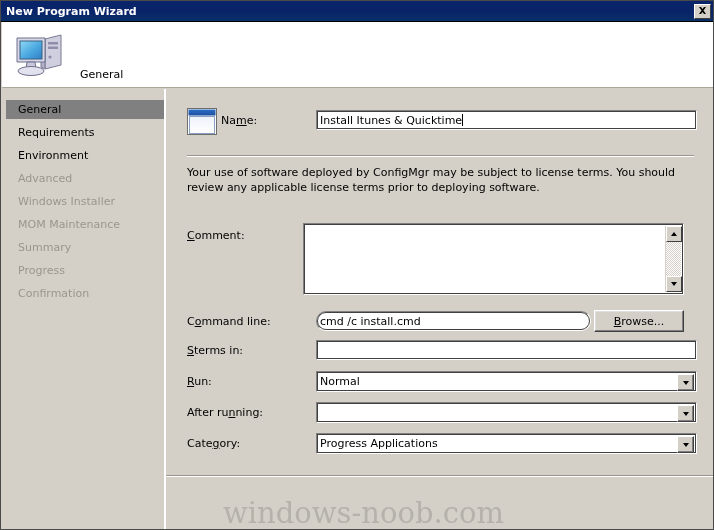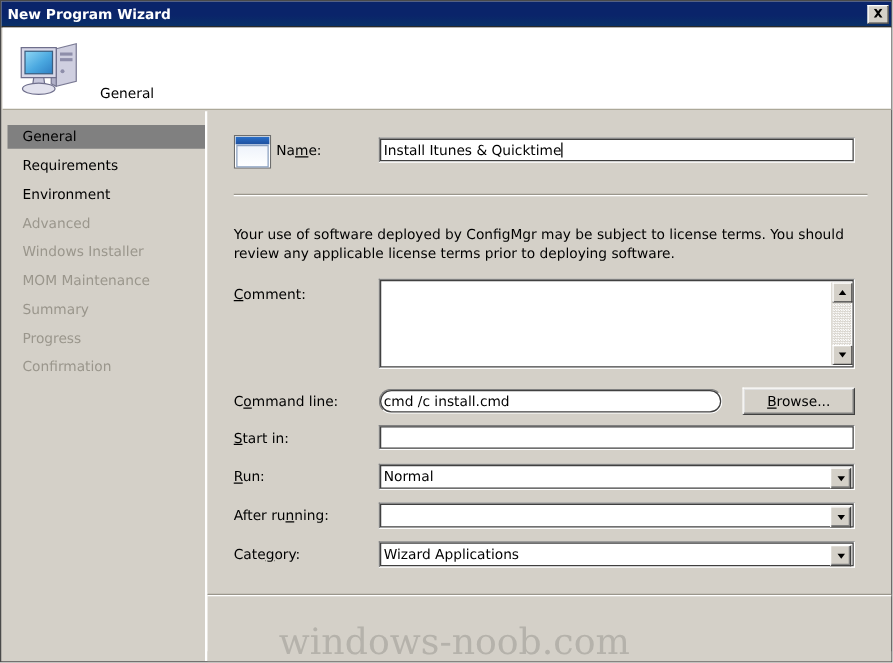--- a/index.html
+++ b/index.html
@@ -133,20 +133,21 @@
   .field {
     position: absolute;
     background: #ffffff;
     border-top: 1px solid #808080;
     border-left: 1px solid #808080;
     border-right: 1px solid #ffffff;
     border-bottom: 1px solid #ffffff;
     box-sizing: border-box;
     outline: 1px solid #404040;
     outline-offset: -2px;
+    margin-left: 13px;
   }
   .field-inner {
     position: absolute;
     left: 3px; top: 2px; right: 3px;
     font-size: 11px;
     color: #000000;
     white-space: nowrap;
     overflow: hidden;
     line-height: 15px;
   }
@@ -386,21 +387,21 @@
 
     <div class="row-label" style="left:55px; top:25px;">
       <span>Na</span><u>m</u><span>e:</span>
     </div>
     <div class="field" style="left:137px; top:21px; width:381px; height:20px;">
       <div class="field-inner"><span>Install Itunes &amp; Quicktime</span><span class="caret"></span></div>
     </div>
 
     <div class="hrule" style="left:21px; top:66px; width:507px;"></div>
 
-    <div class="info-text" style="left:21px; top:76px;margin-top:15px;">Your use of software deployed by ConfigMgr may be subject to license terms. You should review any applicable license terms prior to deploying software.</div>
+    <div class="info-text" style="left:21px; top:76px;">Your use of software deployed by ConfigMgr may be subject to license terms. You should review any applicable license terms prior to deploying software.</div>
 
     <div class="row-label" style="left:21px; top:140px;">
       <u>C</u><span>omment:</span>
     </div>
     <div class="ta-wrap" style="left:137px; top:134px; width:381px; height:72px;">
       <div class="field-inner"></div>
       <div class="scrollbar">
         <div class="sb-btn up">
             <span class="arrow up"></span>
           </div>
@@ -414,21 +415,21 @@
       <span>C</span><u>o</u><span>mmand line:</span>
     </div>
     <div class="field" style="left:137px; top:222px; width:275px; height:20px;border-radius:10px;">
       <div class="field-inner">cmd /c install.cmd</div>
     </div>
     <div class="btn" style="left:428px; top:221px; width:90px; height:22px;">
       <span><u>B</u><span>rowse...</span></span>
     </div>
 
     <div class="row-label" style="left:21px; top:255px;">
-      <u>S</u><span>tart in:</span>
+      <u>S</u><span>terms in:</span>
     </div>
     <div class="field" style="left:137px; top:251px; width:381px; height:20px;">
       <div class="field-inner"></div>
     </div>
 
     <div class="row-label" style="left:21px; top:286px;">
       <u>R</u><span>un:</span>
     </div>
     <div class="field" style="left:137px; top:282px; width:381px; height:21px;">
       <div class="field-inner">Normal</div>
@@ -443,21 +444,21 @@
     <div class="field" style="left:137px; top:313px; width:381px; height:21px;">
       <div class="combo-btn">
           <span class="arrow down"></span>
         </div>
     </div>
 
     <div class="row-label" style="left:21px; top:348px;">
       <span>Cate</span><u>g</u><span>ory:</span>
     </div>
     <div class="field" style="left:137px; top:344px; width:381px; height:21px;">
-      <div class="field-inner">Wizard Applications</div>
+      <div class="field-inner">Progress Applications</div>
       <div class="combo-btn">
           <span class="arrow down"></span>
         </div>
     </div>
 
   </div>
 
   <div class="footer-sep"></div>
   <div class="footer">
     <div class="btn disabled" style="left:168px; top:13px; width:88px; height:24px;">

